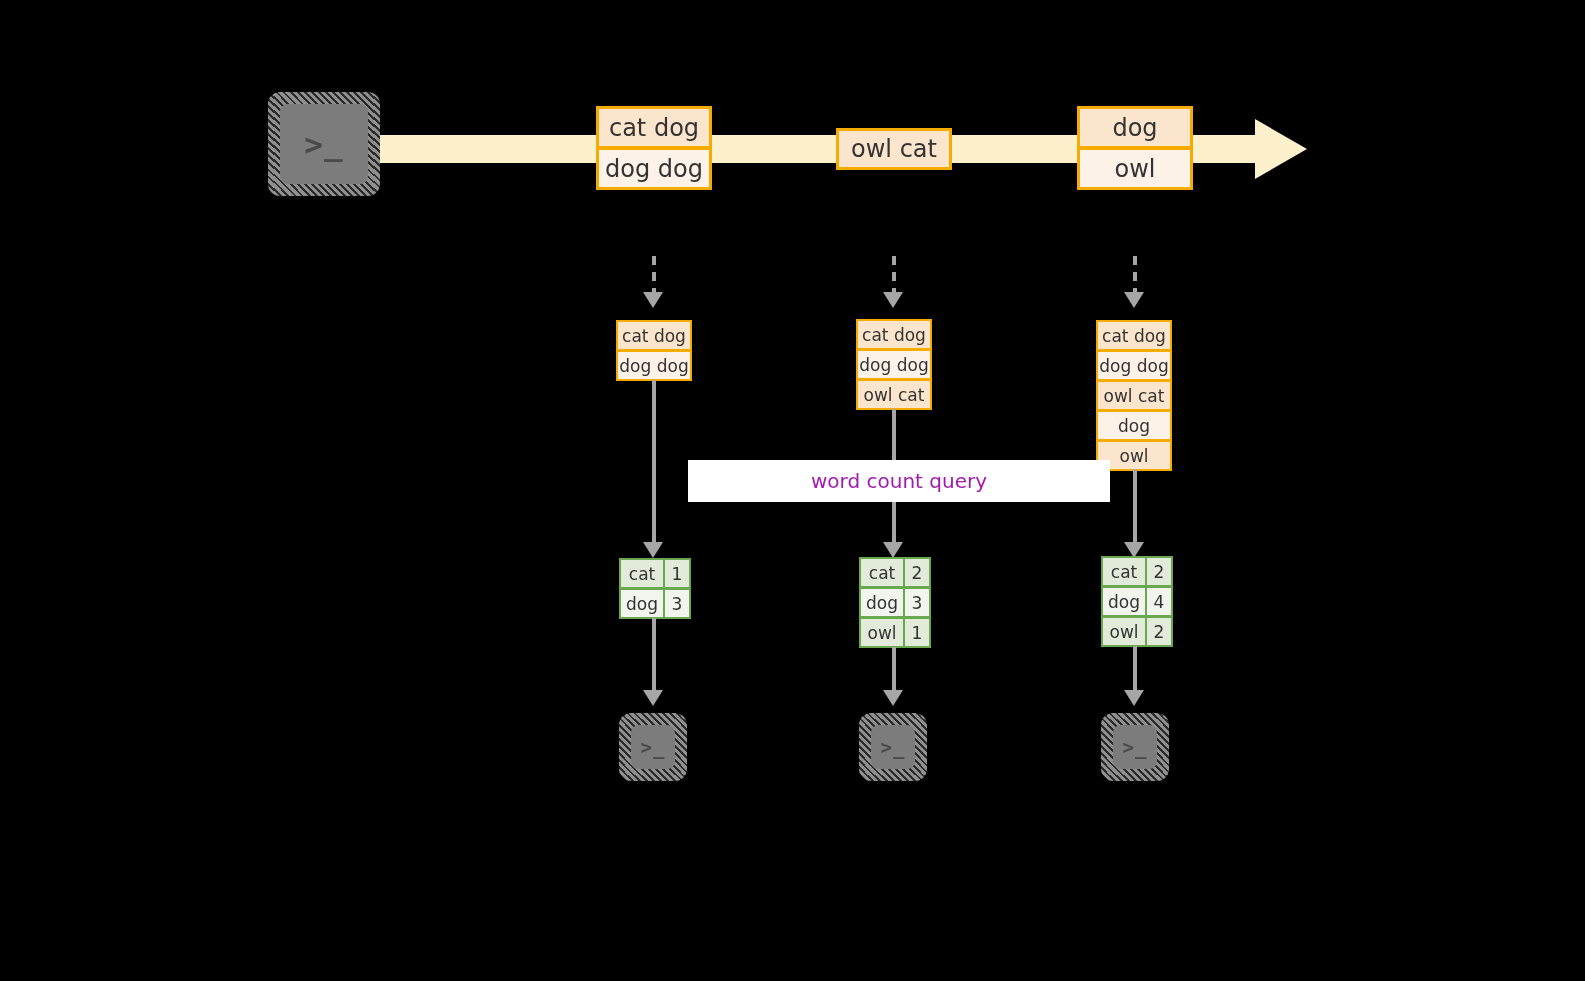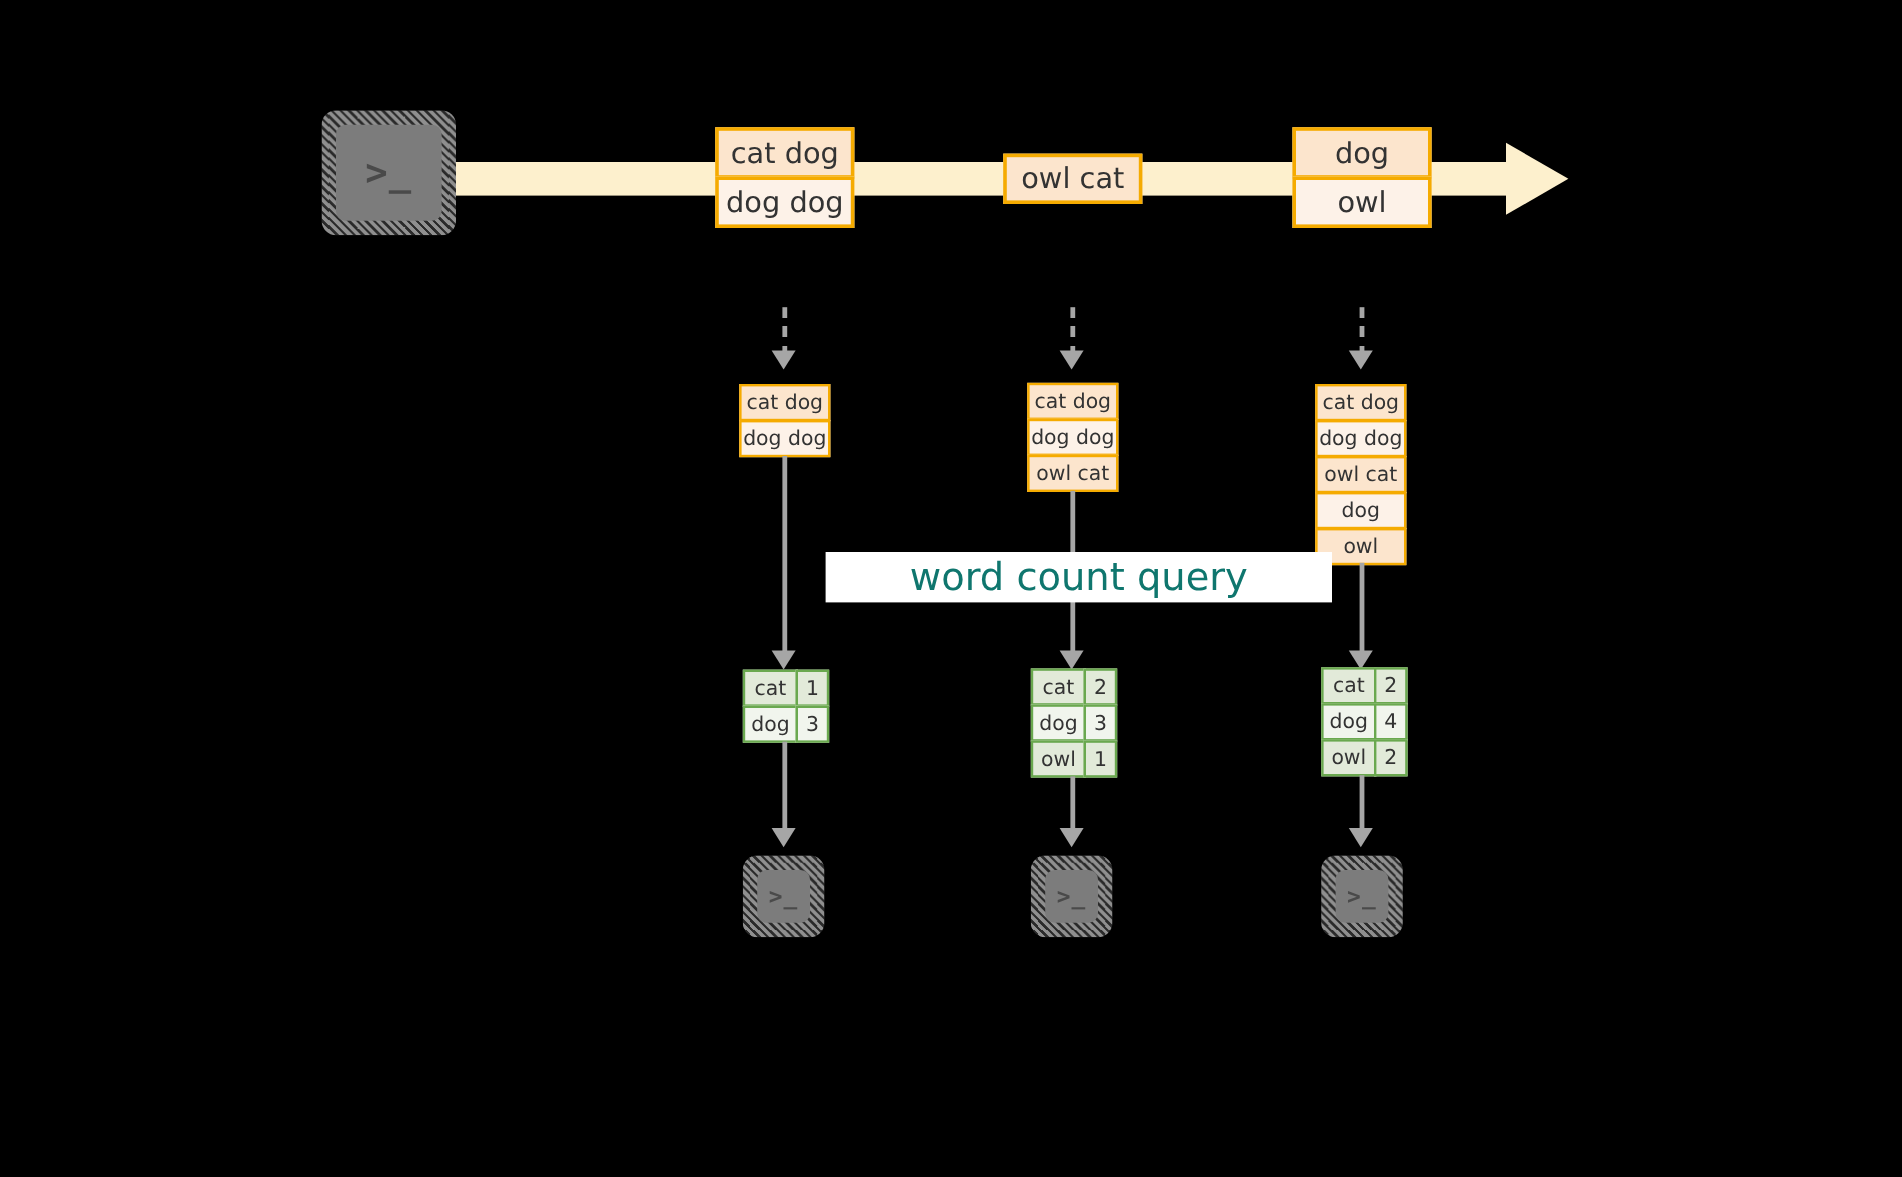--- a/index.html
+++ b/index.html
@@ -63,21 +63,21 @@
   .vline{position:absolute;width:4px;background:#a6a6a6;}
   .vdash{position:absolute;width:4px;
          background:repeating-linear-gradient(to bottom,#a6a6a6 0 9px,transparent 9px 16px);}
   .ahead{position:absolute;width:0;height:0;
          border-left:10px solid transparent;border-right:10px solid transparent;
          border-top:16px solid #a6a6a6;}
 
   
   .qband{position:absolute;left:688px;top:460px;width:422px;height:42px;
          background:#fff;display:flex;align-items:center;justify-content:center;}
-  .qband span{font-size:32px;color:#0f766e;}
+  .qband span{font-size:20px;color:#a21caf;}
 </style>
 </head>
 <body>
 
 <div class="stage">
 
   <div class="timeline"></div>
   <div class="timeline-head"></div>
 
   <div class="term term-top">

